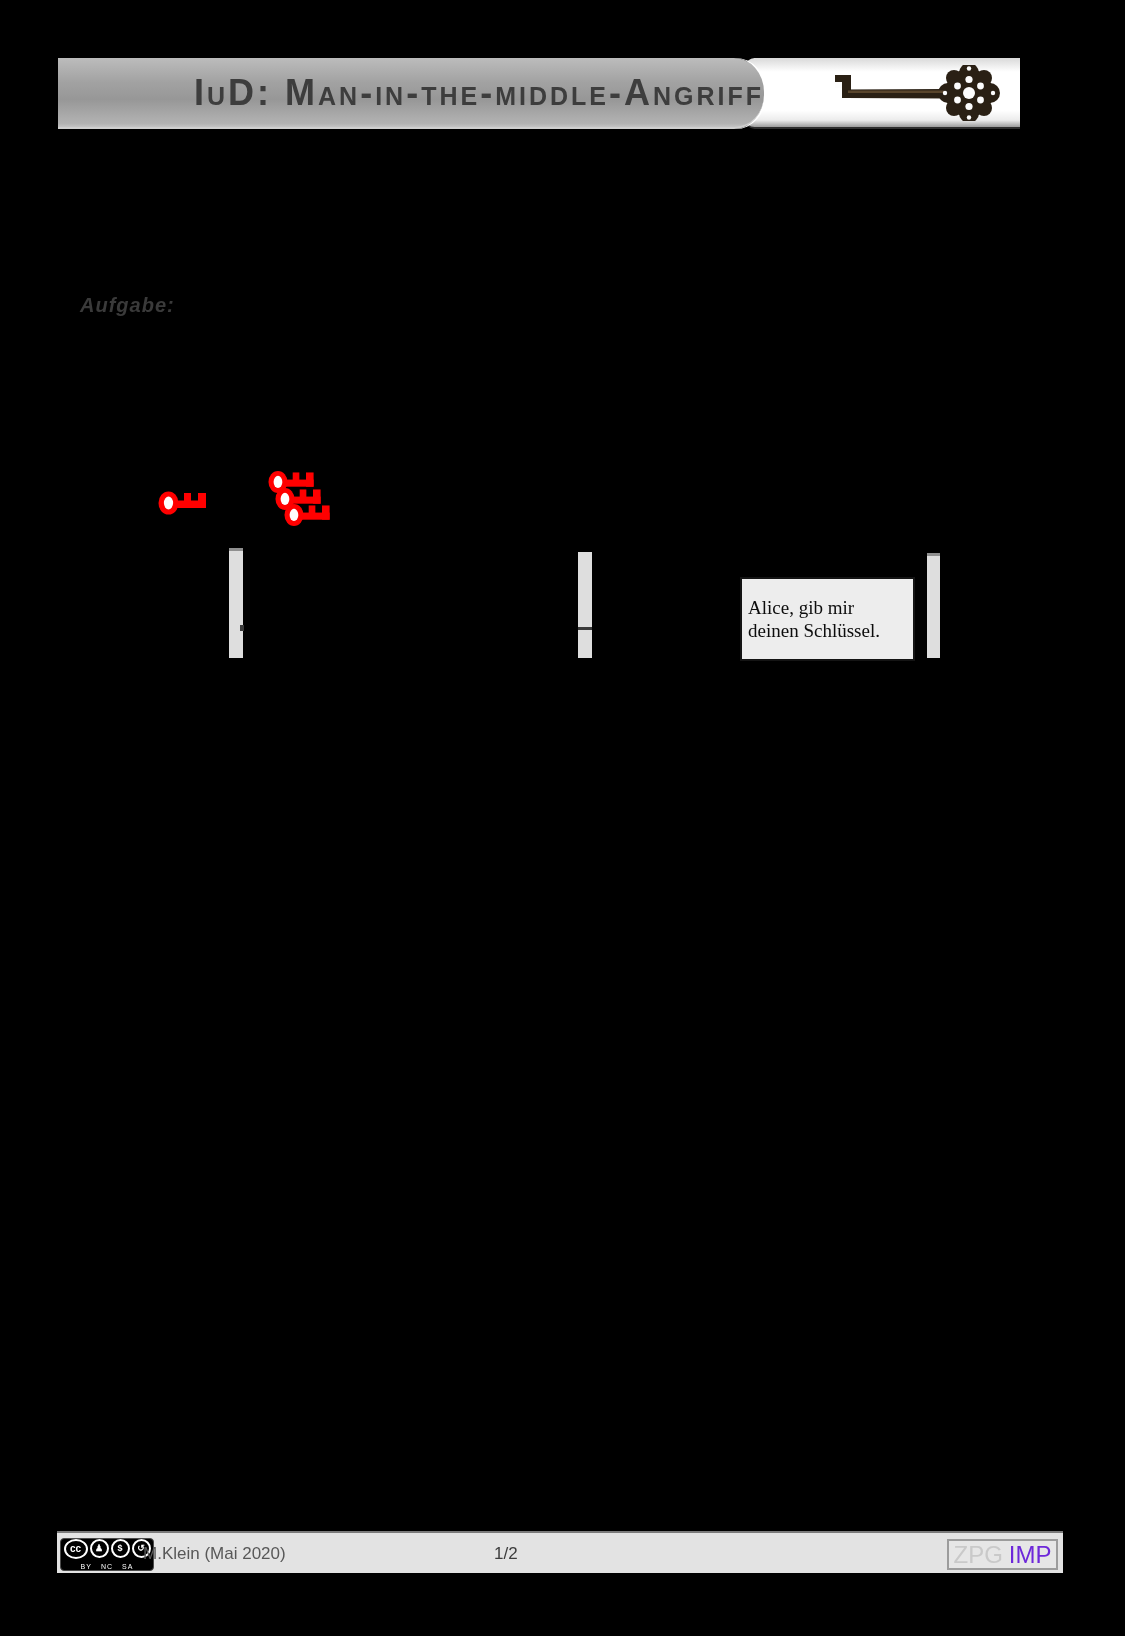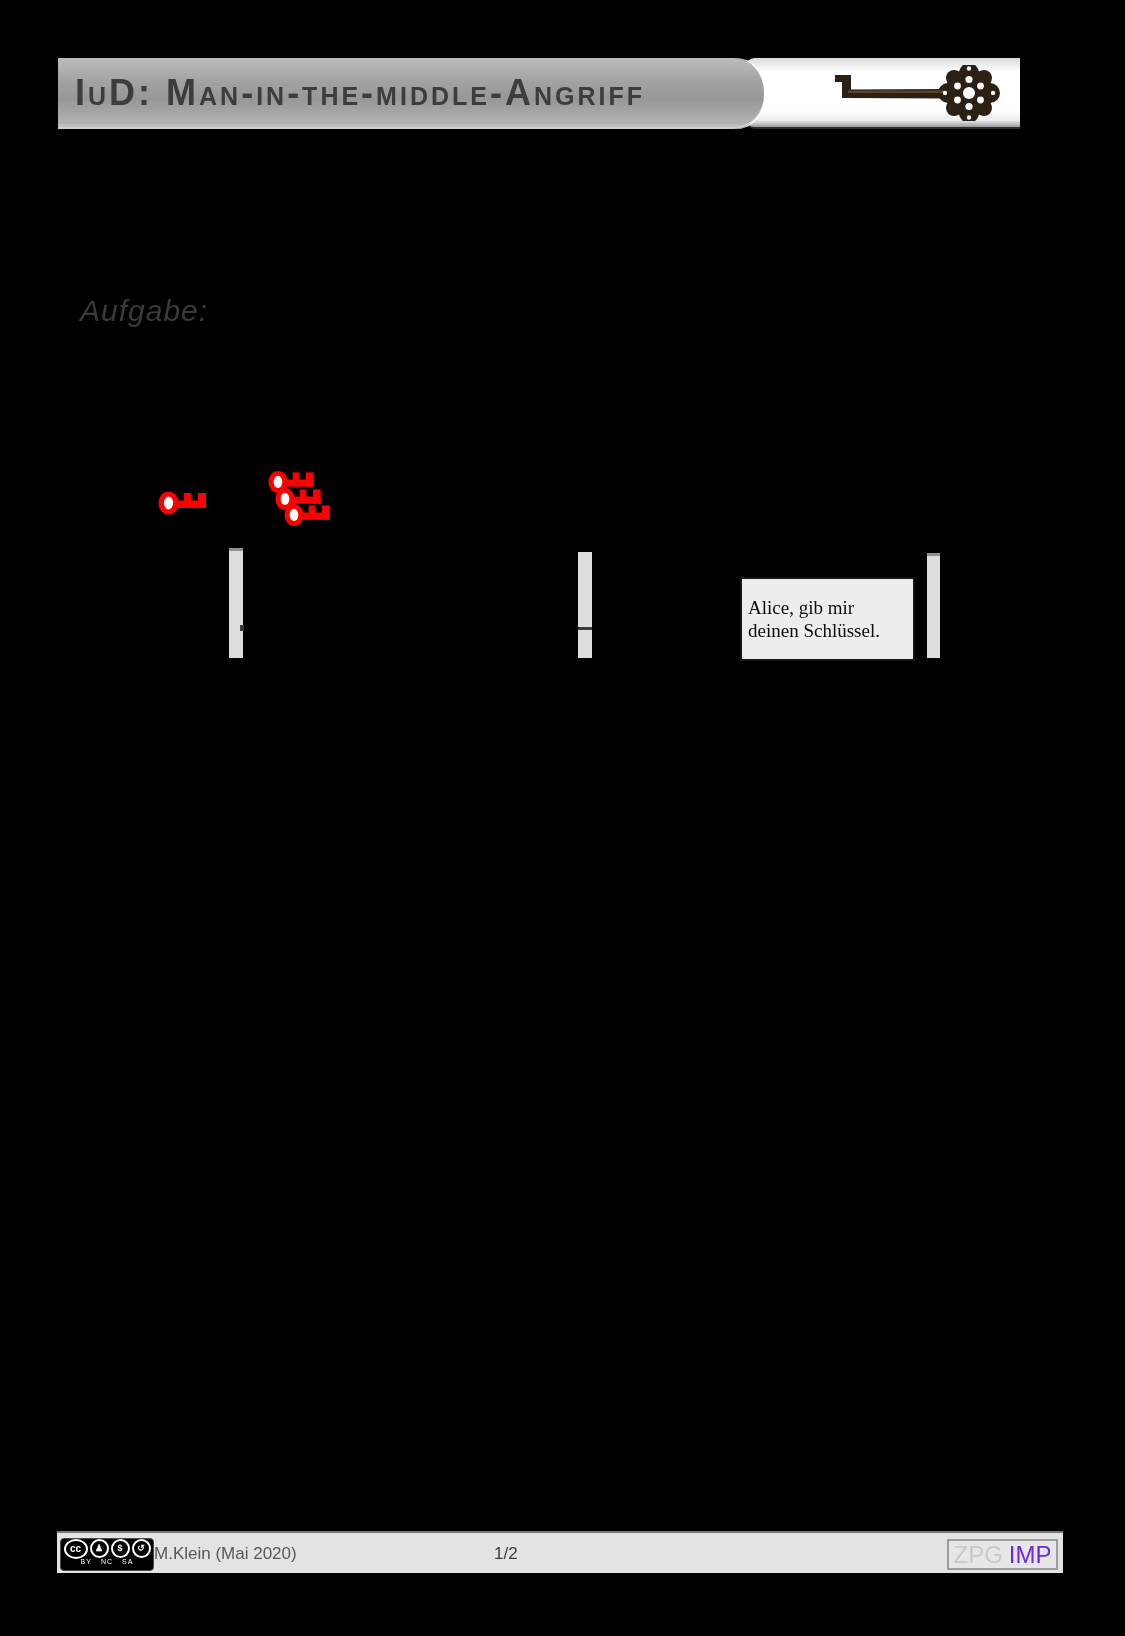--- a/index.html
+++ b/index.html
@@ -16,31 +16,32 @@
     border-radius:34px 0 0 34px / 69px 0 0 69px;
     border-bottom:2px solid #2e2e2e;
   }
   .banner-gray{
     position:absolute;left:0;top:0;width:706px;height:69px;
     background:linear-gradient(180deg,#bcbcbc 0%,#a2a2a2 35%,#979797 60%,#b3b3b3 95%,#c4c4c4 100%);
     border-radius:0 30px 30px 0 / 0 34px 34px 0;
     border-bottom:2px solid #cfcfcf;
     display:flex;align-items:center;
     box-shadow:2px 0 0 #ffffff;
+    justify-content:flex-end;
   }
   .page-title{
     padding-left:17px;
     font-size:36px;font-weight:bold;font-variant:small-caps;
     letter-spacing:3px;color:#3d3d3d;white-space:nowrap;
   }
   .key-photo{position:absolute;left:95px;top:7px;width:175px;height:56px;}
   
   .task-label{
     position:absolute;left:80px;top:294px;
-    font-size:30px;font-weight:normal;font-style:italic;
+    font-size:20px;font-weight:bold;font-style:italic;
     color:#3a3a3a;letter-spacing:1px;
   }
   
   .red-key-single{position:absolute;left:158px;top:484px;width:50px;height:34px;}
   .red-key-stack{position:absolute;left:266px;top:466px;width:72px;height:62px;}
   .activation-bar{position:absolute;background:#dedede;}
   .bar-alice{left:229px;top:548px;width:14px;height:110px;}
   .bar-mallory{left:578px;top:552px;width:14px;height:106px;}
   .bar-bob{left:927px;top:553px;width:13px;height:105px;}
   .bar-cap{position:absolute;left:0;top:0;width:100%;height:3px;background:#8f8f8f;}
@@ -54,33 +55,33 @@
     color:#0d0d0d;padding:17px 6px;
   }
   
   .footer{
     position:absolute;left:57px;top:1531px;width:1006px;height:40px;
     background:#e3e3e3;border-top:2px solid #7a7a7a;
   }
   .cc-badge{
     position:absolute;left:3px;top:5px;width:92px;height:31px;
     background:#000;border:1px solid #4a4a4a;border-radius:4px;
-    display:flex;flex-direction:column;align-items:center;justify-content:flex-start;
+    display:flex;flex-direction:column;align-items:center;justify-content:space-between;
   }
   .cc-icons{display:flex;align-items:center;gap:2px;height:19px;}
   .cc-circle{
     width:15px;height:15px;border:2px solid #fff;border-radius:50%;
     color:#fff;font-size:9px;font-weight:bold;line-height:15px;text-align:center;
     background:#000;overflow:hidden;
   }
   .cc-circle.cc-main{width:20px;height:16px;border-radius:50%;font-size:10px;line-height:16px;}
   .cc-labels{display:flex;gap:9px;margin-top:0;}
   .cc-labels span{color:#fff;font-size:7px;letter-spacing:1px;}
   .author-credit{
-    position:absolute;left:97px;top:11px;
+    position:absolute;left:86px;top:11px;
     font-size:17px;color:#585858;white-space:nowrap;
   }
   .page-number{
     position:absolute;left:437px;top:11px;
     font-size:17px;color:#3d3d3d;
   }
   .zpg-badge{
     position:absolute;left:890px;top:6px;width:107px;height:27px;
     background:#e6e6e6;border:2px solid #9c9c9c;
     display:flex;align-items:center;justify-content:center;gap:6px;

